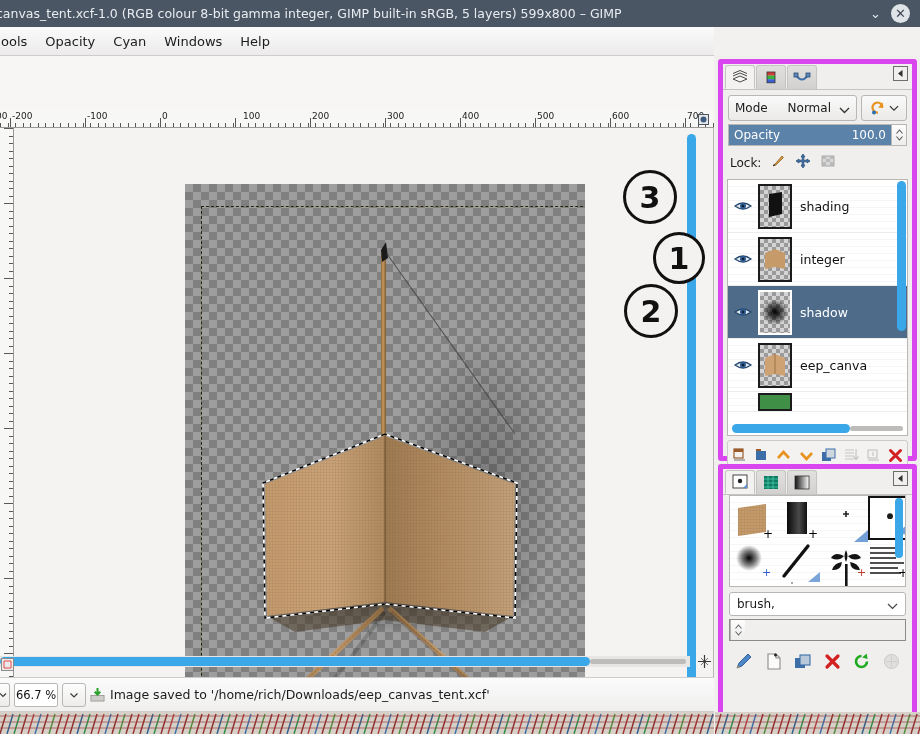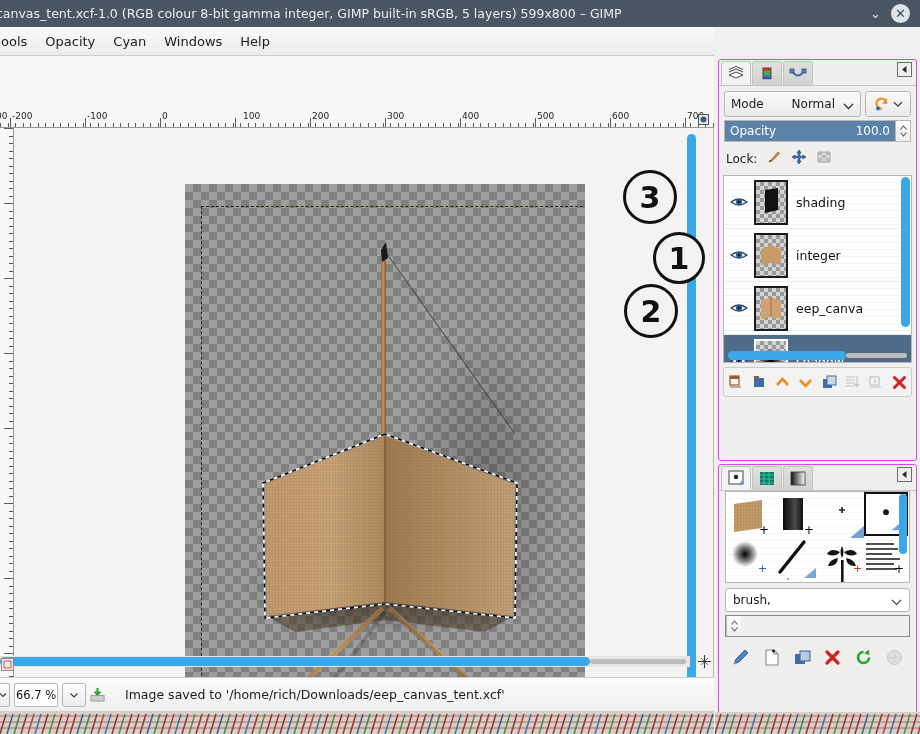--- a/index.html
+++ b/index.html
@@ -154,35 +154,35 @@
   .zoom-val {
     height: 24px; min-width: 44px; border: 1px solid #b9b7b5; background: #fff;
     display:flex; align-items:center; justify-content:center;
     font-size: 11.5px; color:#111; border-radius:2px;
   }
   .zoom-drop {
     width: 24px; height: 24px; border: 1px solid #b9b7b5;
     background: linear-gradient(#fdfdfd,#eeecea); border-radius:3px;
     display:flex;align-items:center;justify-content:center;
   }
-  .status-msg { font-size: 12.5px; color: #1b1b1b; display:flex; align-items:center; gap:20px; }
+  .status-msg { font-size: 12.5px; color: #1b1b1b; display:flex; align-items:center; gap:5px; }
 
   
   .desktop-strip {
     position: absolute; left: 0; top: 712px; width: 714px; height: 22px;
     background: #cfc9c2; overflow: hidden;
   }
 
   
   .dock {
     position: absolute; left: 715px; top: 56px; width: 205px; height: 678px;
     background: #f0efee;
   }
   .panel {
-    background: #f0efee; border: 1px solid #d946ef;
+    background: #f0efee; border: 5px solid #d946ef;
     border-radius: 3px; margin: 3px; 
   }
   .tabrow {
     display:flex; align-items:flex-end; height: 26px; position: relative;
     border-bottom: 1px solid #c6c4c2; padding-left: 2px; gap:0px;
   }
   .tab {
     width: 30px; height: 24px; border: 1px solid #c6c4c2; border-bottom: none;
     background: linear-gradient(#e2e0de,#d3d1cf);
     display:flex; align-items:center; justify-content:center;
@@ -226,21 +226,21 @@
     width: 15px; background: linear-gradient(#fdfdfd,#ededec);
     border-left: 1px solid #b9b7b5;
     display:flex; flex-direction:column; align-items:center; justify-content:center;
   }
 
   .lock-row { display:flex; align-items:center; gap:9px; padding: 3px 7px 6px 7px; }
   .lock-row .lk { font-size: 12px; color:#1a1a1a; }
 
   .layerlist {
     margin: 0 4px; background: #ffffff; border: 1px solid #b9b7b5;
-    height: 188px; position: relative; overflow: hidden;
+    height: 257px; position: relative; overflow: hidden;
   }
   .layerrow {
     display:flex; align-items:center; height: 53px; position: relative;
     border-bottom: 1px solid #ececec;
     background:
       repeating-linear-gradient(#ffffff, #ffffff 6px, #f5f5f5 6px, #f5f5f5 7px);
   }
   .layerrow.selected { background: #4e6c8a; }
   .layerrow .eye { width: 30px; display:flex; align-items:center; justify-content:center; }
   .layerrow .thumb {
@@ -915,53 +915,53 @@
                   <path d="M1 6 Q9 0 17 6 Q9 12 1 6 Z" fill="#e9edf1" stroke="#24486f" stroke-width="1.3"></path>
                   <circle cx="9" cy="6" r="3" fill="#2d5a8e"></circle>
                   <circle cx="9" cy="6" r="1.2" fill="#0d1e33"></circle>
                 </svg>
               </div>
               <div class="thumb"><svg width="30" height="41" viewBox="0 0 30 41">
                   <path d="M5 14 L15 10 L25 14 L25 30 L15 28 L5 30 Z" fill="#c79a6a"></path>
                 </svg></div>
               <div class="lname">integer</div>
             </div>
-            <div class="layerrow">
-              <div class="eye">
-                <svg width="18" height="12" viewBox="0 0 18 12">
-                  <path d="M1 6 Q9 0 17 6 Q9 12 1 6 Z" fill="#e9edf1" stroke="#24486f" stroke-width="1.3"></path>
-                  <circle cx="9" cy="6" r="3" fill="#2d5a8e"></circle>
-                  <circle cx="9" cy="6" r="1.2" fill="#0d1e33"></circle>
-                </svg>
-              </div>
-              <div class="thumb"><svg width="30" height="41" viewBox="0 0 30 41">
-                  <path d="M5 13 L15 9 L25 13 L25 31 L15 29 L5 31 Z" fill="#cfa273"></path>
-                  <path d="M15 9 V29" stroke="#9c7446" stroke-width="1"></path>
-                </svg></div>
-              <div class="lname">eep_canva</div>
-            </div>
             <div class="layerrow selected">
               <div class="eye">
                 <svg width="18" height="12" viewBox="0 0 18 12">
                   <path d="M1 6 Q9 0 17 6 Q9 12 1 6 Z" fill="#e9edf1" stroke="#24486f" stroke-width="1.3"></path>
                   <circle cx="9" cy="6" r="3" fill="#2d5a8e"></circle>
                   <circle cx="9" cy="6" r="1.2" fill="#0d1e33"></circle>
                 </svg>
               </div>
               <div class="thumb"><svg width="30" height="41" viewBox="0 0 30 41">
                   <defs>
                     <radialGradient id="sh2">
                       <stop offset="0%" stop-color="#000"></stop>
                       <stop offset="55%" stop-color="#000" stop-opacity=".55"></stop>
                       <stop offset="100%" stop-color="#000" stop-opacity="0"></stop>
                     </radialGradient>
                   </defs>
                   <ellipse cx="15" cy="20" rx="13" ry="13" fill="url(#sh2)"></ellipse>
                 </svg></div>
               <div class="lname">shadow</div>
+            </div>
+            <div class="layerrow">
+              <div class="eye">
+                <svg width="18" height="12" viewBox="0 0 18 12">
+                  <path d="M1 6 Q9 0 17 6 Q9 12 1 6 Z" fill="#e9edf1" stroke="#24486f" stroke-width="1.3"></path>
+                  <circle cx="9" cy="6" r="3" fill="#2d5a8e"></circle>
+                  <circle cx="9" cy="6" r="1.2" fill="#0d1e33"></circle>
+                </svg>
+              </div>
+              <div class="thumb"><svg width="30" height="41" viewBox="0 0 30 41">
+                  <path d="M5 13 L15 9 L25 13 L25 31 L15 29 L5 31 Z" fill="#cfa273"></path>
+                  <path d="M15 9 V29" stroke="#9c7446" stroke-width="1"></path>
+                </svg></div>
+              <div class="lname">eep_canva</div>
             </div>
             <div class="layerrow" style="height: 20px;">
               <div class="eye"></div>
               <div class="thumb" style="height: 18px; margin-top: 0px;"><svg width="30" height="41" viewBox="0 0 30 41">
                   <rect x="0" y="0" width="30" height="41" fill="#3f8f47"></rect>
                 </svg></div>
               <div class="lname"></div>
             </div>
           </div>
         <div class="layer-vscroll">

